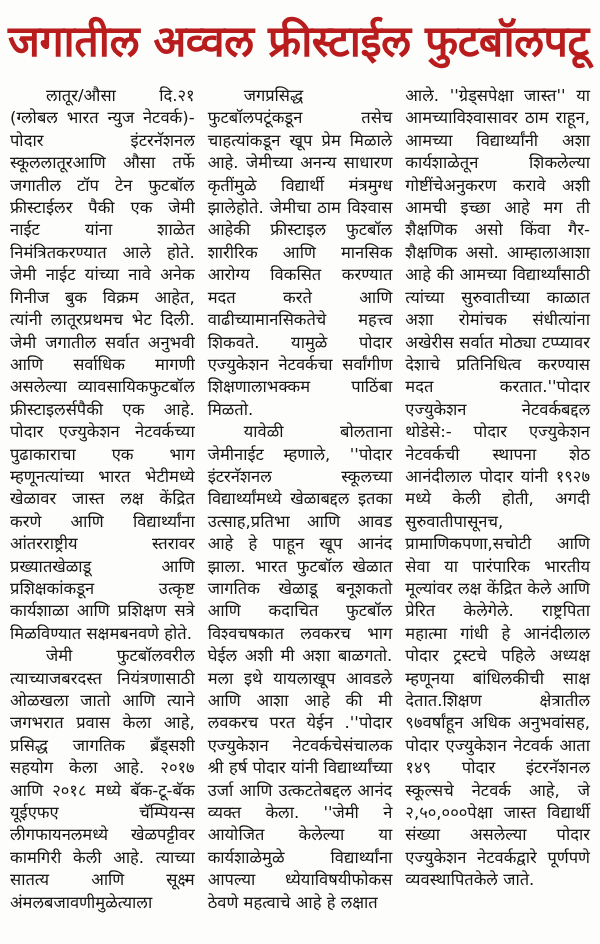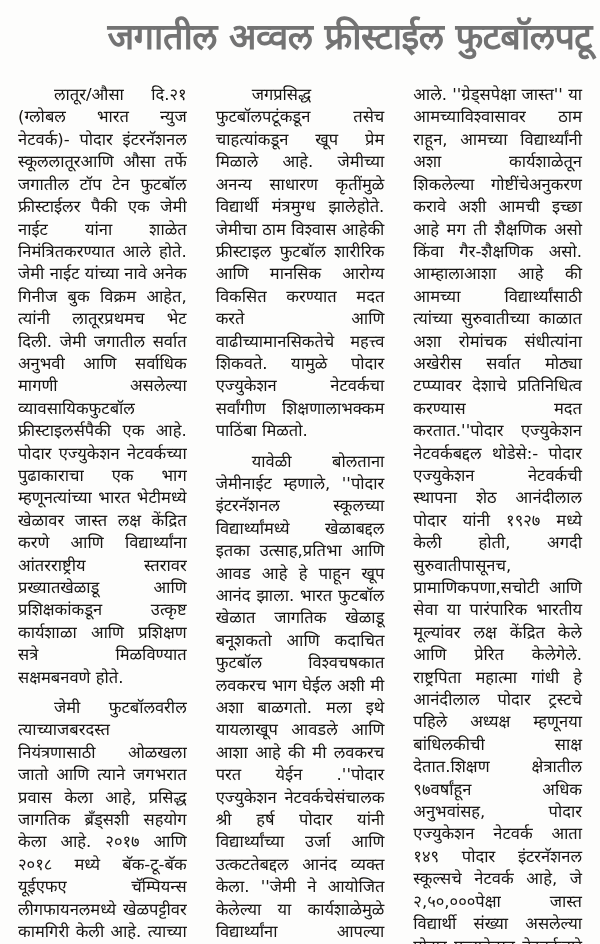--- a/index.html
+++ b/index.html
@@ -15,47 +15,47 @@
     background: #fdfdfc;
     color: #101010;
     font-family: "DejaVu Sans", sans-serif;
     box-sizing: border-box;
     padding: 4px 6px 0 6px;
     overflow: hidden;
   }
   .headline {
     margin: 0;
     padding: 10px 2px 12px 2px;
-    text-align: right;
+    text-align: left;
     font-weight: bold;
-    font-size: 36px;
+    font-size: 43px;
     line-height: 1.28;
     letter-spacing: -0.5px;
-    color: #737373;
+    color: #b91c1c;
   }
   .headline .hl-line {
     display: block;
     white-space: nowrap;
   }
   .body-cols {
     display: flex;
     gap: 13px;
     padding: 4px 4px 0 4px;
   }
   .col {
     flex: 1 1 0;
     min-width: 0;
     font-size: 16.5px;
     line-height: 22.4px;
     text-align: justify;
     text-justify: inter-word;
     color: #171513;
   }
   .col p {
-    margin: 8px;
+    margin: 0;
   }
   .col p.indent {
     text-indent: 36px;
   }
 </style>
 </head>
 <body>
 
 <div class="page">
 

